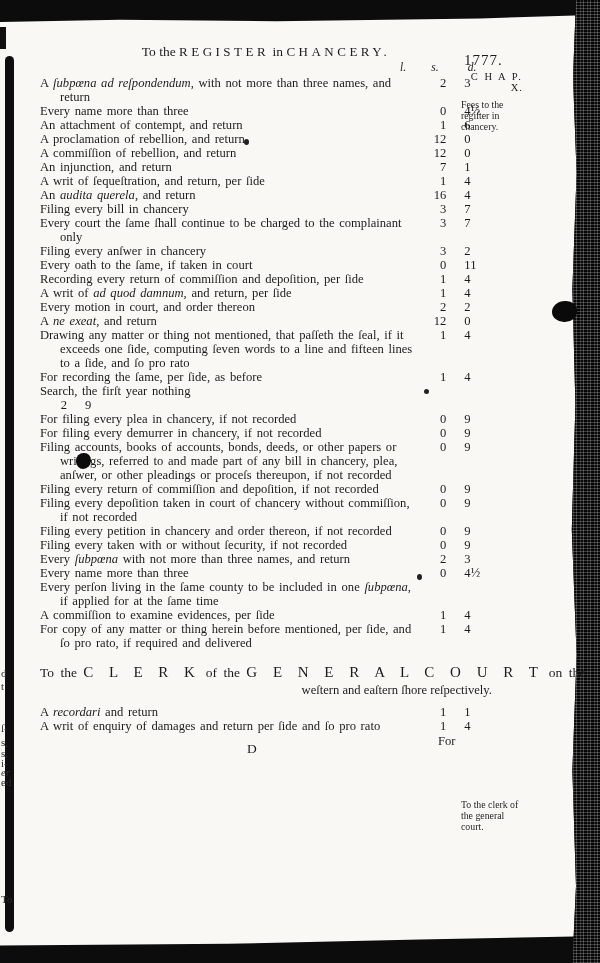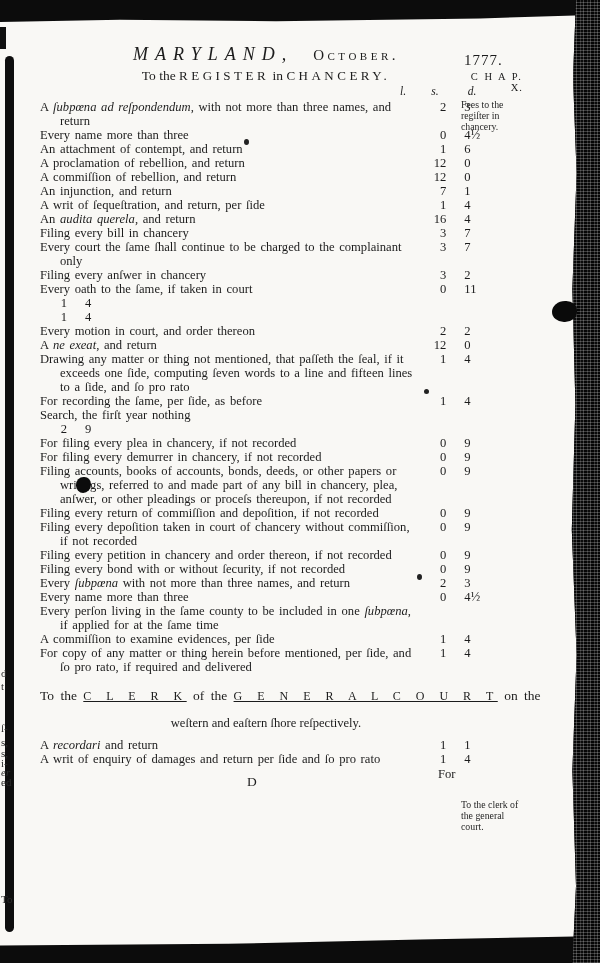--- a/index.html
+++ b/index.html
@@ -48,22 +48,22 @@
     word-spacing:1.5px;}
   .col-s,.col-d{font-size:12.6px;line-height:14px;box-sizing:border-box;}
   .col-s{width:34px;text-align:right;padding-right:7px;}
   .col-d{width:40px;text-align:left;padding-left:11px;}
   .item-text.has-blot{position:relative;}
   .item-text.has-blot::after{content:"";position:absolute;left:36px;bottom:13px;width:15px;height:16px;
     background:#0c0c0c;border-radius:52% 46% 55% 50%;}
 
   .section-heading{margin-top:14px;margin-bottom:7px;}
   .sh-line1{font-size:13.5px;white-space:nowrap;word-spacing:3px;}
-  .sh-line1 .wide-caps{letter-spacing:4.5px;font-size:12px;text-decoration:underline;}
-  .sh-line2{text-align:center;font-size:12.6px;margin-top:12px;}
+  .sh-line1 .wide-caps{letter-spacing:4.5px;font-size:15px;}
+  .sh-line2{text-align:right;font-size:12.6px;margin-top:2px;}
 
   .footer-row{position:relative;height:34px;}
   .sig-mark{position:absolute;left:207px;top:8px;font-size:13.5px;}
   .catchword{position:absolute;left:398px;top:1px;font-size:12.6px;}
 
   
   .chap{position:absolute;left:461px;top:71px;width:62px;text-align:right;
     font-size:10.5px;letter-spacing:2px;line-height:11px;}
   .margin-note{position:absolute;left:461px;width:64px;font-size:9.8px;line-height:11px;
     color:#262626;}
@@ -98,24 +98,20 @@
 
   <div class="year">1777.</div>
   <div class="chap">
     <span>C H A P.</span>
     <span class="chap-x" style="display:block;letter-spacing:1px;">X.</span>
   </div>
   <div class="margin-note note-register">Fees to the regiſter in chancery.</div>
   <div class="margin-note note-clerk">To the clerk of the gene­ral court.</div>
 
   <div class="content">
-    <div class="title-row">
-      <span class="state">MARYLAND,</span>
-      <span class="month">October.</span>
-    </div>
     <div class="subtitle-row">
       <span>To the</span>
       <span class="wide-caps">REGISTER</span>
       <span>in</span>
       <span class="wide-caps">CHANCERY.</span>
     </div>
     <div class="lsd-row">
       <span class="lsd-spacer"></span>
       <span class="lsd-l">l.</span>
       <span class="lsd-s">s.</span>
@@ -177,24 +173,26 @@
           <div class="item-text"><span>Filing every anſwer in chancery</span></div>
           <div class="col-s">3</div>
           <div class="col-d">2</div>
         </div>
         <div class="fee-row">
           <div class="item-text"><span>Every oath to the ſame, if taken in court</span></div>
           <div class="col-s">0</div>
           <div class="col-d">11</div>
         </div>
         <div class="fee-row">
-          <div class="col-s">1</div>
-          <div class="col-d">4</div>
-        </div>
-        <div class="fee-row">
+          <div class="item-text"><span>Recording every return of commiſſion and depoſition, per ſide</span></div>
+          <div class="col-s">1</div>
+          <div class="col-d">4</div>
+        </div>
+        <div class="fee-row">
+          <div class="item-text"><span>A writ of </span><i>ad quod damnum</i><span>, and return, per ſide</span></div>
           <div class="col-s">1</div>
           <div class="col-d">4</div>
         </div>
         <div class="fee-row">
           <div class="item-text"><span>Every motion in court, and order thereon</span></div>
           <div class="col-s">2</div>
           <div class="col-d">2</div>
         </div>
         <div class="fee-row">
           <div class="item-text"><span>A </span><i>ne exeat</i><span>, and return</span></div>
@@ -244,21 +242,21 @@
           <div class="item-text"><span>Filing every depoſition taken in court of chancery without commiſſion, if not recorded</span></div>
           <div class="col-s">0</div>
           <div class="col-d">9</div>
         </div>
         <div class="fee-row">
           <div class="item-text"><span>Filing every petition in chancery and order thereon, if not recorded</span></div>
           <div class="col-s">0</div>
           <div class="col-d">9</div>
         </div>
         <div class="fee-row">
-          <div class="item-text"><span>Filing every bond with or without ſecurity, if not recorded</span></div>
+          <div class="item-text"><span>Filing every taken with or without ſecurity, if not recorded</span></div>
           <div class="col-s">0</div>
           <div class="col-d">9</div>
         </div>
         <div class="fee-row">
           <div class="item-text"><span>Every </span><i>ſubpœna</i><span> with not more than three names, and return</span></div>
           <div class="col-s">2</div>
           <div class="col-d">3</div>
         </div>
         <div class="fee-row">
           <div class="item-text"><span>Every name more than three</span></div>

